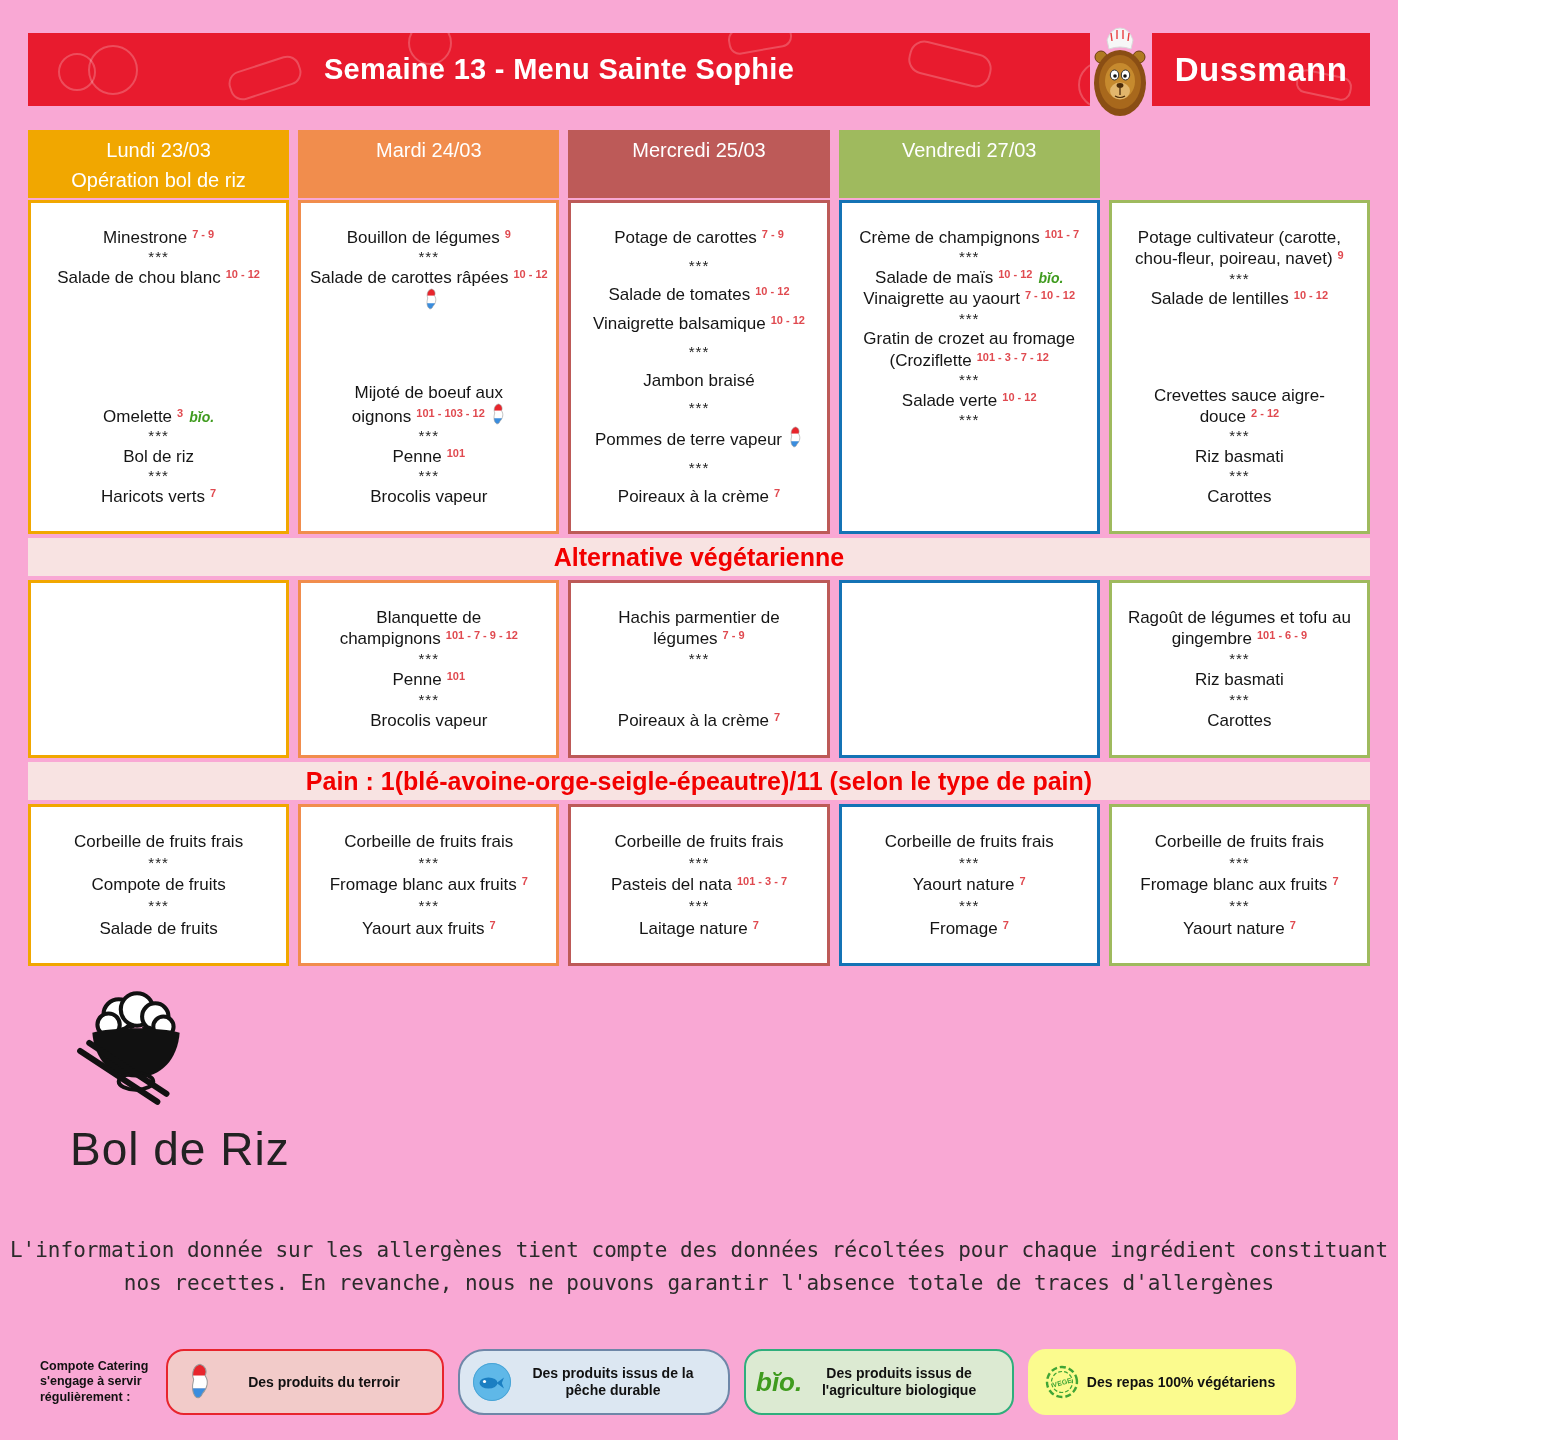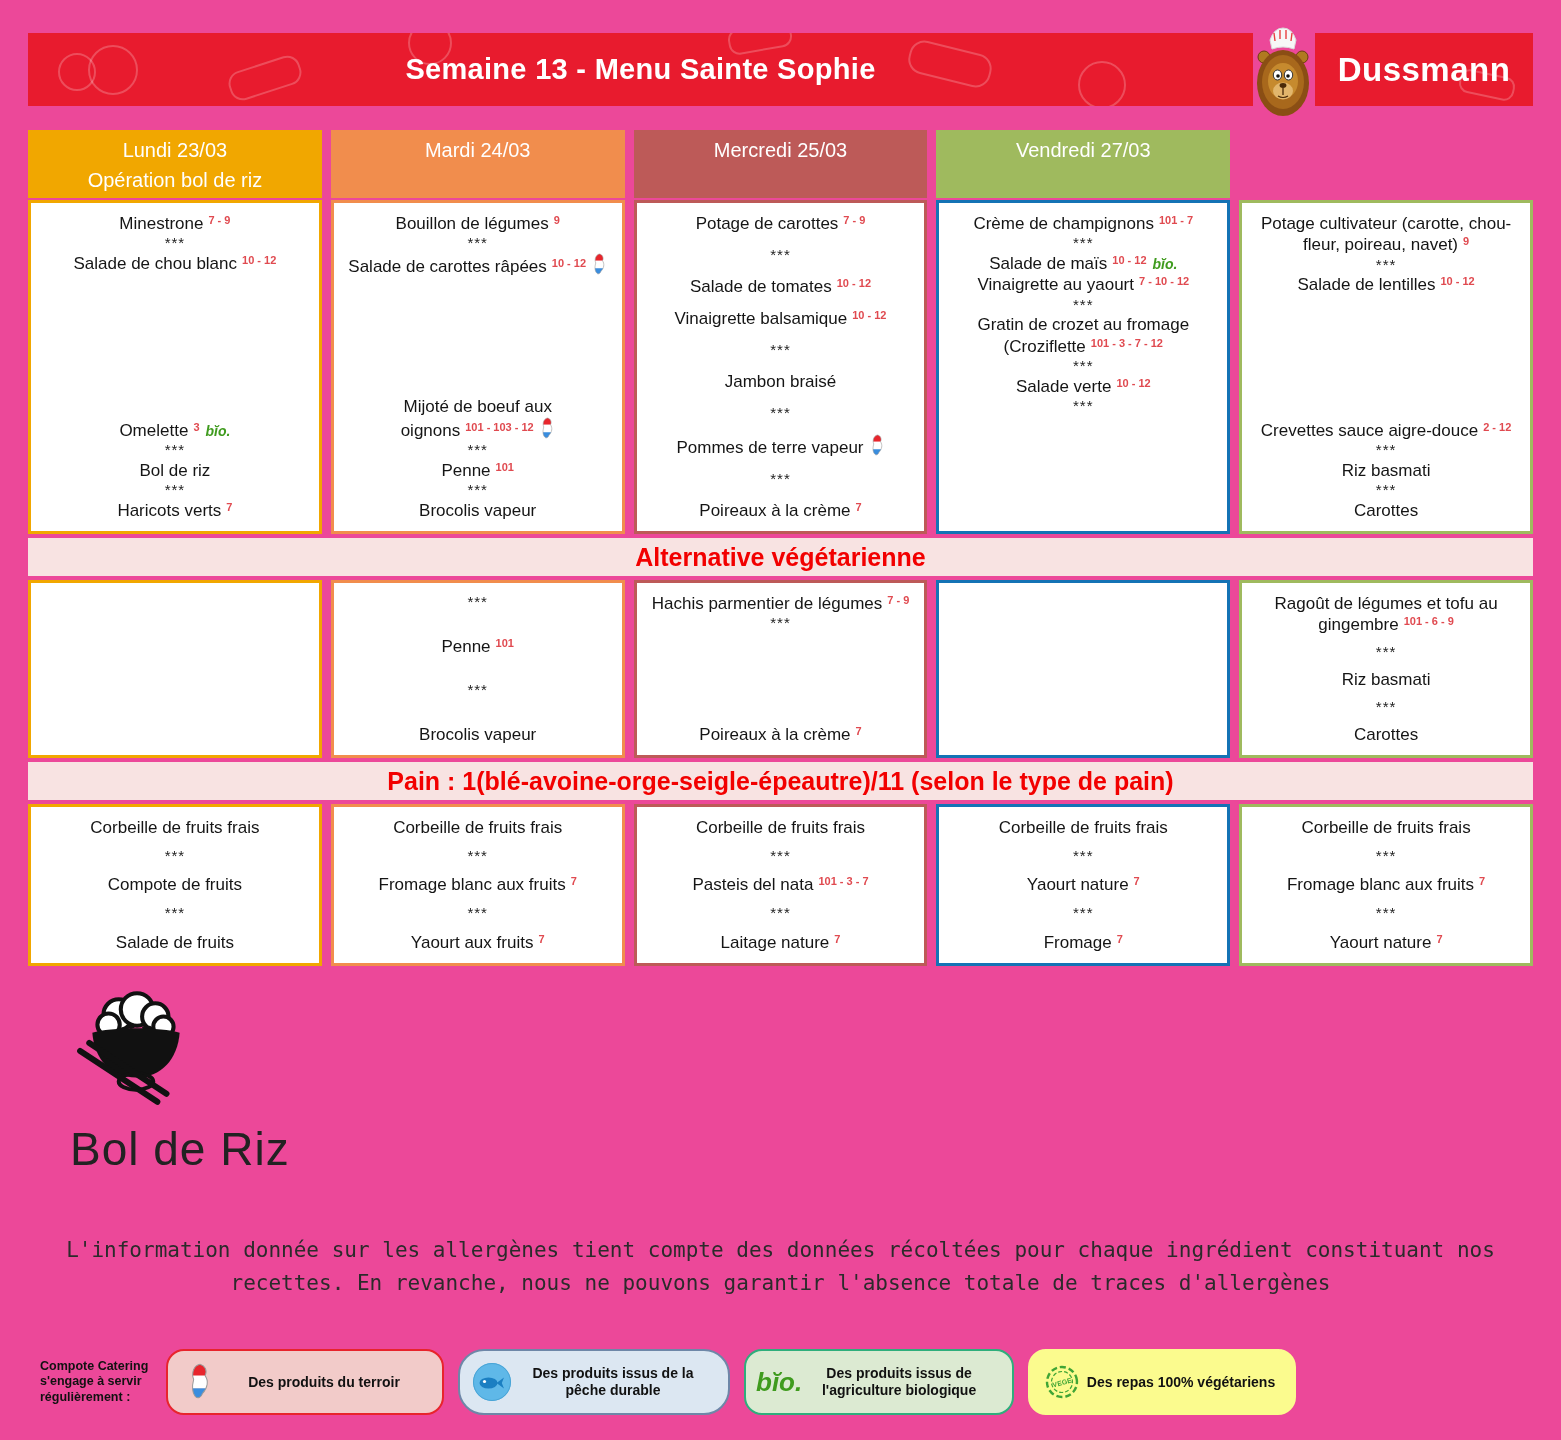--- a/index.html
+++ b/index.html
@@ -1,17 +1,17 @@
 <!DOCTYPE html>
 <html><head>
 <meta charset="utf-8">
 <style>
   html,body{margin:0;padding:0;background:#fff;}
   body{width:1561px;height:1440px;overflow:hidden;font-family:"Liberation Sans",sans-serif;}
-  .page{position:relative;width:1561px;height:1440px;background:#ec4899;}
+  .page{position:relative;width:1398px;height:1440px;background:#f9a8d4;}
 
   
   .banner-row{display:flex;align-items:stretch;padding:33px 28px 0 28px;height:73px;}
   .banner{position:relative;overflow:hidden;}
   .banner.main{flex:1;display:flex;align-items:center;justify-content:center;}
   .banner.brand{width:218px;display:flex;align-items:center;justify-content:center;}
   .page-title{color:#fff;font-size:29px;font-weight:bold;margin:0;letter-spacing:.3px;}
   .brand-name{color:#fff;font-size:33px;font-weight:bold;letter-spacing:.5px;}
   .mascot{width:62px;position:relative;flex:0 0 62px;}
   .mascot svg{position:absolute;top:-9px;left:1px;}
@@ -23,21 +23,21 @@
   .d5{width:44px;height:44px;border-radius:50%;left:1050px;top:28px;}
   .d6{width:60px;height:22px;border-radius:11px;left:700px;top:-8px;transform:rotate(-10deg);}
   .d7{width:34px;height:34px;border-radius:50%;left:30px;top:20px;}
   .d8{width:52px;height:20px;border-radius:10px;right:18px;top:40px;transform:rotate(12deg);}
 
   
   .grid{display:grid;grid-template-columns:repeat(5,1fr);gap:9px;margin:0 28px;border-radius:25px;}
   .headers{margin-top:24px;}
   .day-head{height:68px;color:#fff;text-align:center;font-size:20px;box-sizing:border-box;padding-top:5px;line-height:1.5;}
   .row .cell{background:#fff;border:3px solid #4d7c0f;box-sizing:border-box;display:flex;flex-direction:column;
-             justify-content:space-between;align-items:stretch;padding:10px 6px;text-align:center;}
+             justify-content:space-between;align-items:stretch;padding:24px 6px;text-align:center;}
   .row1 .cell{height:334px;margin-top:2px;}
   .row2 .cell{height:178px;}
   .row3 .cell{height:162px;}
   .line{font-size:17px;color:#151515;line-height:1.25;}
   .line .al{font-size:11px;font-weight:bold;margin-left:5px;position:relative;top:-5px;white-space:nowrap;}
   .sep{font-size:15px;letter-spacing:1px;color:#222;}
   .gap{flex:1 1 34px;}
   .bio-ic{color:#3F9B1E;font-weight:bold;font-style:italic;font-size:14px;margin-left:6px;}
   .lux-ic{margin-left:6px;vertical-align:-4px;}
 
@@ -214,20 +214,21 @@
         <div class="line sep">***</div>
         <div class="line item"><span>Carottes</span></div>
       </div>
   </div>
 
   <div class="band" style="background: rgb(248, 227, 226); color: rgb(242, 0, 0);">Alternative végétarienne</div>
 
   <div class="grid row row2">
     <div class="cell" style="border-color: rgb(241, 167, 0);"></div>
     <div class="cell" style="border-color: rgb(241, 141, 77);">
+        <div class="line item"><span>Blanquette de champignons</span><span class="al" style="color: rgb(224, 74, 80);">101 - 7 - 9 - 12</span></div>
         <div class="line sep">***</div>
         <div class="line item"><span>Penne</span><span class="al" style="color: rgb(224, 74, 80);">101</span></div>
         <div class="line sep">***</div>
         <div class="line item"><span>Brocolis vapeur</span></div>
       </div>
     <div class="cell" style="border-color: rgb(189, 90, 88);">
         <div class="line item"><span>Hachis parmentier de légumes</span><span class="al" style="color: rgb(224, 74, 80);">7 - 9</span></div>
         <div class="line sep">***</div>
         <div class="gap"></div>
         <div class="line item"><span>Poireaux à la crème</span><span class="al" style="color: rgb(224, 74, 80);">7</span></div>

